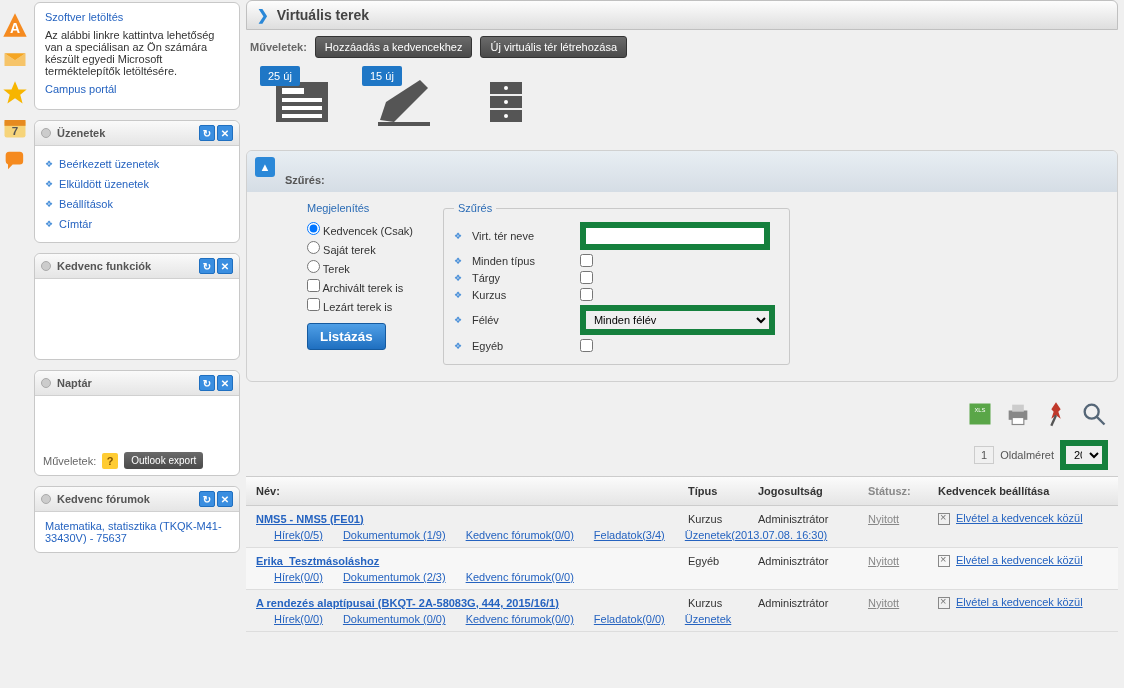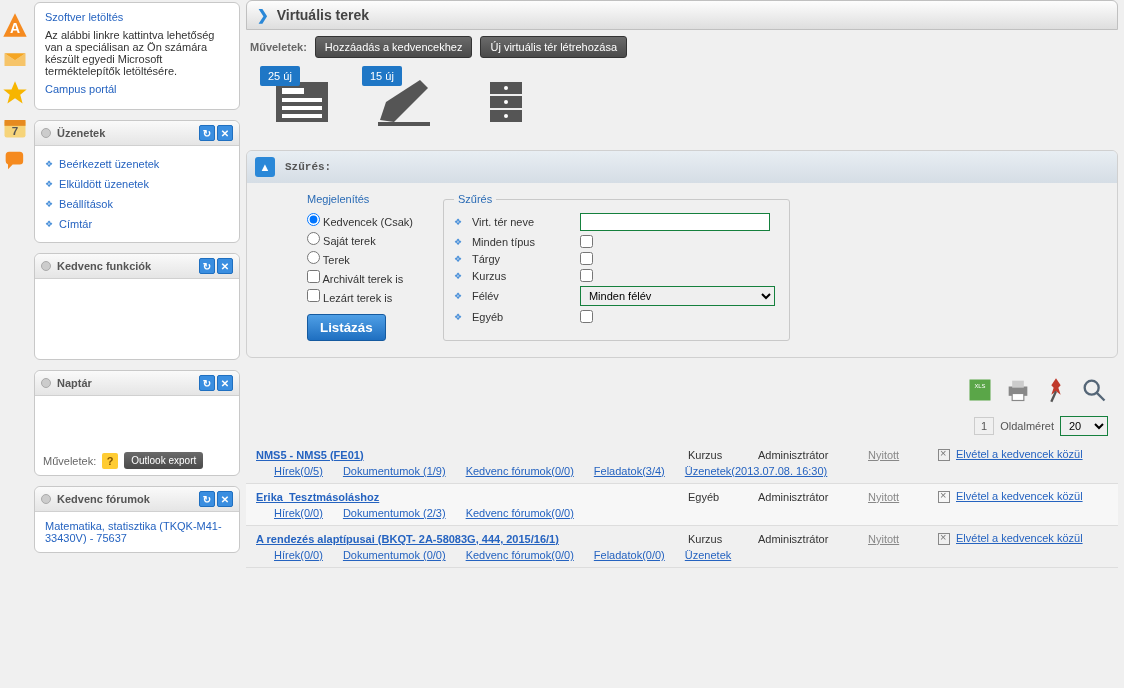--- a/index.html
+++ b/index.html
@@ -37,33 +37,33 @@
   .tiles { display:flex; gap:38px; padding:18px 24px;text-align:center; }
   .tile { position:relative; }
   .badge { position:absolute; top:-10px; left:-10px; background:#1f77c6; color:#fff; padding:4px 8px; font-size:11px; border-radius:2px;}
   .big-ic { width:64px; height:52px; color:#555; }
   .big-ic svg { width:100%; height:100%;}
   
   
   .filter-wrap { border:1px solid #d0d0d0; border-radius:6px; overflow:hidden; margin-top:4px;}
   .filter-top { background:linear-gradient(#e8eef3,#d5dde5); padding:6px 8px; display:flex; align-items:flex-start; gap:10px;}
   .collapse-btn { width:20px;height:20px;background:#2a88d8;color:#fff;border-radius:3px;display:flex;align-items:center;justify-content:center;cursor:pointer;}
-  .flt-label { font-weight:bold; color:#555; margin-top:4px;font-family:Liberation Mono, monospace;}
+  .flt-label { font-weight:bold; color:#555; margin-top:17px;}
   .flt-text { color:#444; flex:1; line-height:1.5;}
   .flt-text b { color:#333; }
   .flt-body { display:flex; padding:10px 14px 16px 60px; gap:30px; }
   .col { }
   .col-title { color:#2a6bb5; font-weight:normal; margin-bottom:6px; font-size:11px; }
   .opts label, .chk-line { display:block; padding:2px 0; color:#333; font-size:11px;}
   fieldset.col { border:1px solid #c9c9c9; border-radius:3px; padding:6px 14px 10px 10px;}
   fieldset.col legend { color:#2a6bb5; padding:0 4px; }
   .fline { display:flex; align-items:center; gap:8px; padding:2px 0;}
   .fline .bul { color:#4a90d9; font-size:9px; width:10px;}
   .fline .flbl { width:100px; color:#333;}
-  input[type=text], select { border:1px solid #15803d; padding:2px 4px; font-size:11px;}
+  input[type=text], select { border:6px solid #15803d; padding:2px 4px; font-size:11px;}
   .btn-primary { background:linear-gradient(#4f9fe6,#1f6fc0); color:#fff; border:1px solid #155a9f; border-radius:3px; padding:5px 12px; font-weight:bold; margin-top:8px; cursor:pointer;}
   
   
   .tools-row { display:flex; justify-content:flex-end; gap:10px; padding:18px 10px 8px;}
   .tool-ic { width:28px; height:28px; display:flex; align-items:center; justify-content:center;}
   
   
   .page-row { display:flex; justify-content:flex-end; align-items:center; gap:6px; padding:4px 10px 6px; color:#555;}
   .pg-num { border:1px solid #ccc; padding:2px 6px; background:#f0f0f0;}
   
@@ -334,20 +334,27 @@
           </svg>
         </span>
     </div>
 
     <div class="page-row">
       <span class="pg-num">1</span>
       <span>Oldalméret</span>
       <select style="width:48px;"><option>20</option></select>
     </div>
 
+    <div class="tbl-head">
+      <span class="c-name">Név:</span>
+      <span class="c-type">Típus</span>
+      <span class="c-role">Jogosultság</span>
+      <span class="c-stat">Státusz:</span>
+      <span class="c-fav">Kedvencek beállítása</span>
+    </div>
     <div id="rows">
         <div class="trow">
     <div class="trow-top">
       <span class="nm"><a>NMS5 - NMS5 (FE01)</a></span>
       <span class="ty">Kurzus</span>
       <span class="ro">Adminisztrátor</span>
       <span class="st"><a>Nyitott</a></span>
       <span class="fv"><span class="ckx"></span><a>Elvétel a kedvencek közül</a></span>
     </div>
     <div class="trow-links">

